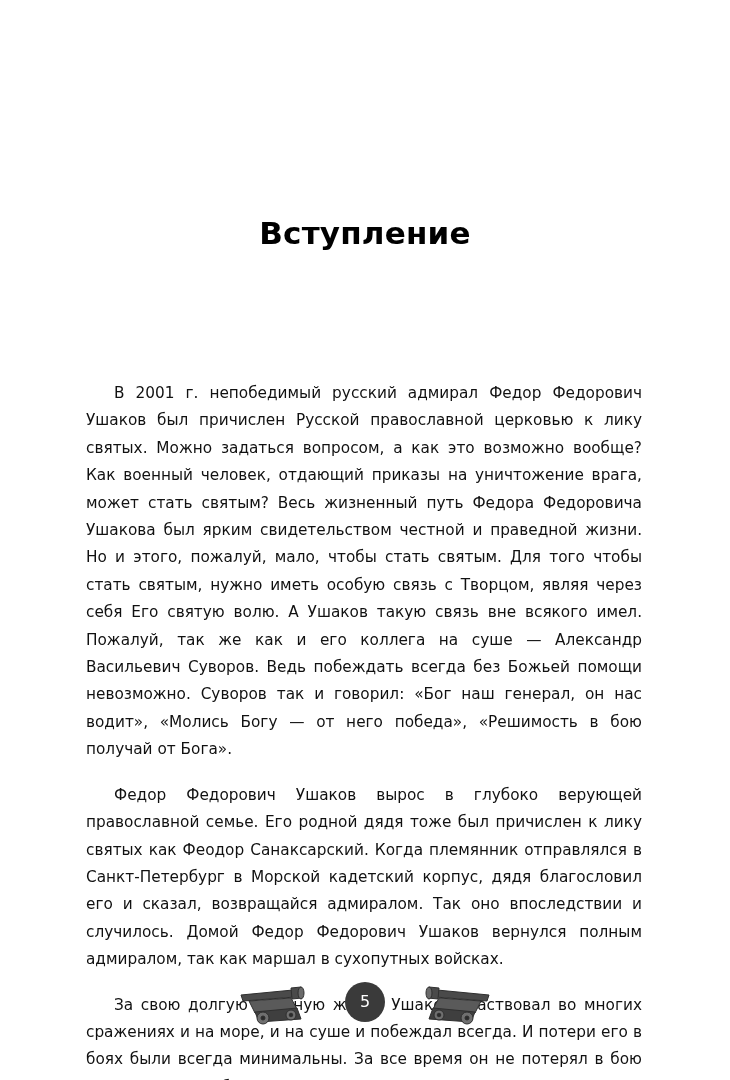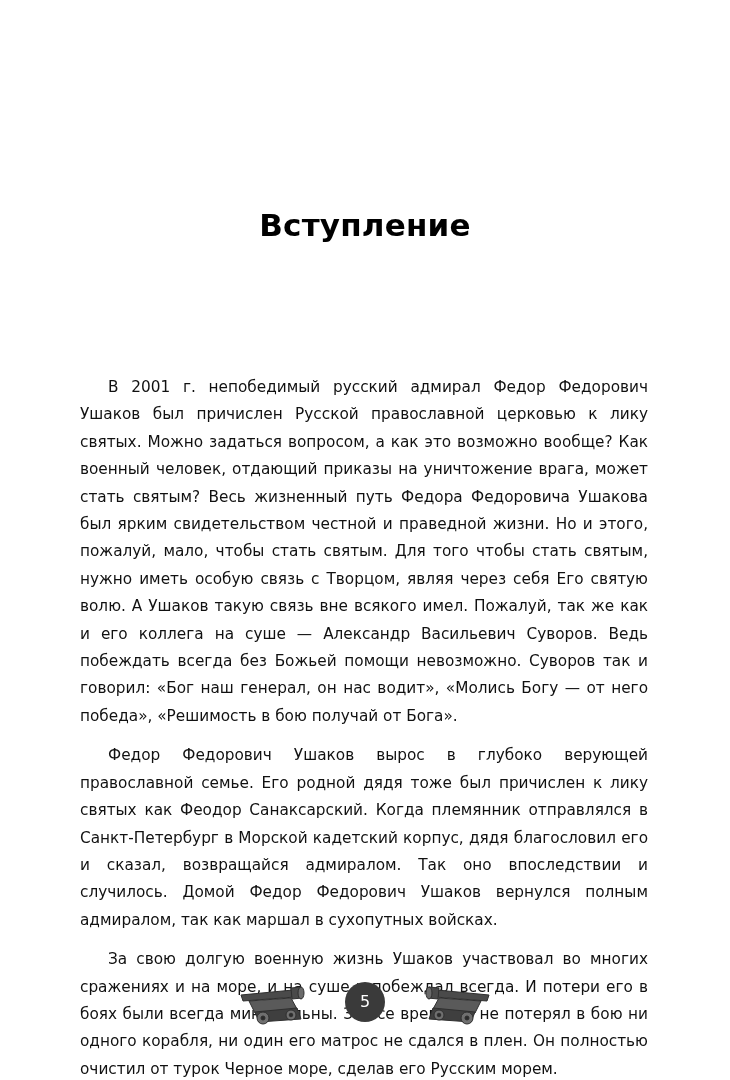--- a/index.html
+++ b/index.html
@@ -16,21 +16,21 @@
   }
   .page {
     position: relative;
     width: 730px;
     height: 1080px;
     background: #ffffff;
     box-sizing: border-box;
   }
   .chapter-title {
     position: absolute;
-    top: 186px;
+    top: 194px;
     left: 0;
     width: 730px;
     text-align: center;
     font-family: "DejaVu Sans", sans-serif;
     font-weight: bold;
     font-size: 31px;
     letter-spacing: 0.2px;
     color: #000000;
   }
   .body-text {
@@ -40,21 +40,21 @@
     width: 592px;
     font-family: "DejaVu Sans", sans-serif;
     font-size: 15.3px;
     line-height: 27.4px;
     color: #111111;
     text-align: justify;
     text-justify: inter-word;
     hyphens: manual;
   }
   .body-text p {
-    margin: 12px;
+    margin: 18px;
     text-indent: 28px;
   }
   .footer {
     position: absolute;
     bottom: 48px;
     left: 0;
     width: 730px;
     height: 60px;
   }
   .footer-inner {

